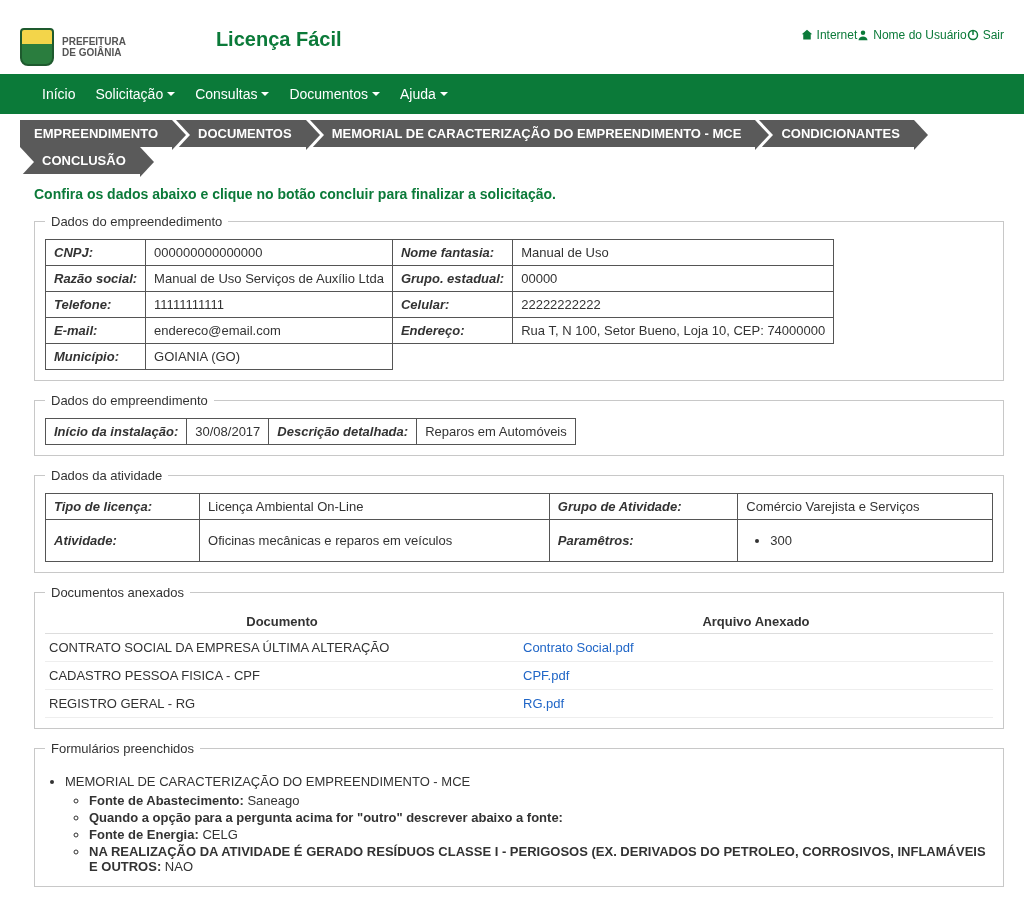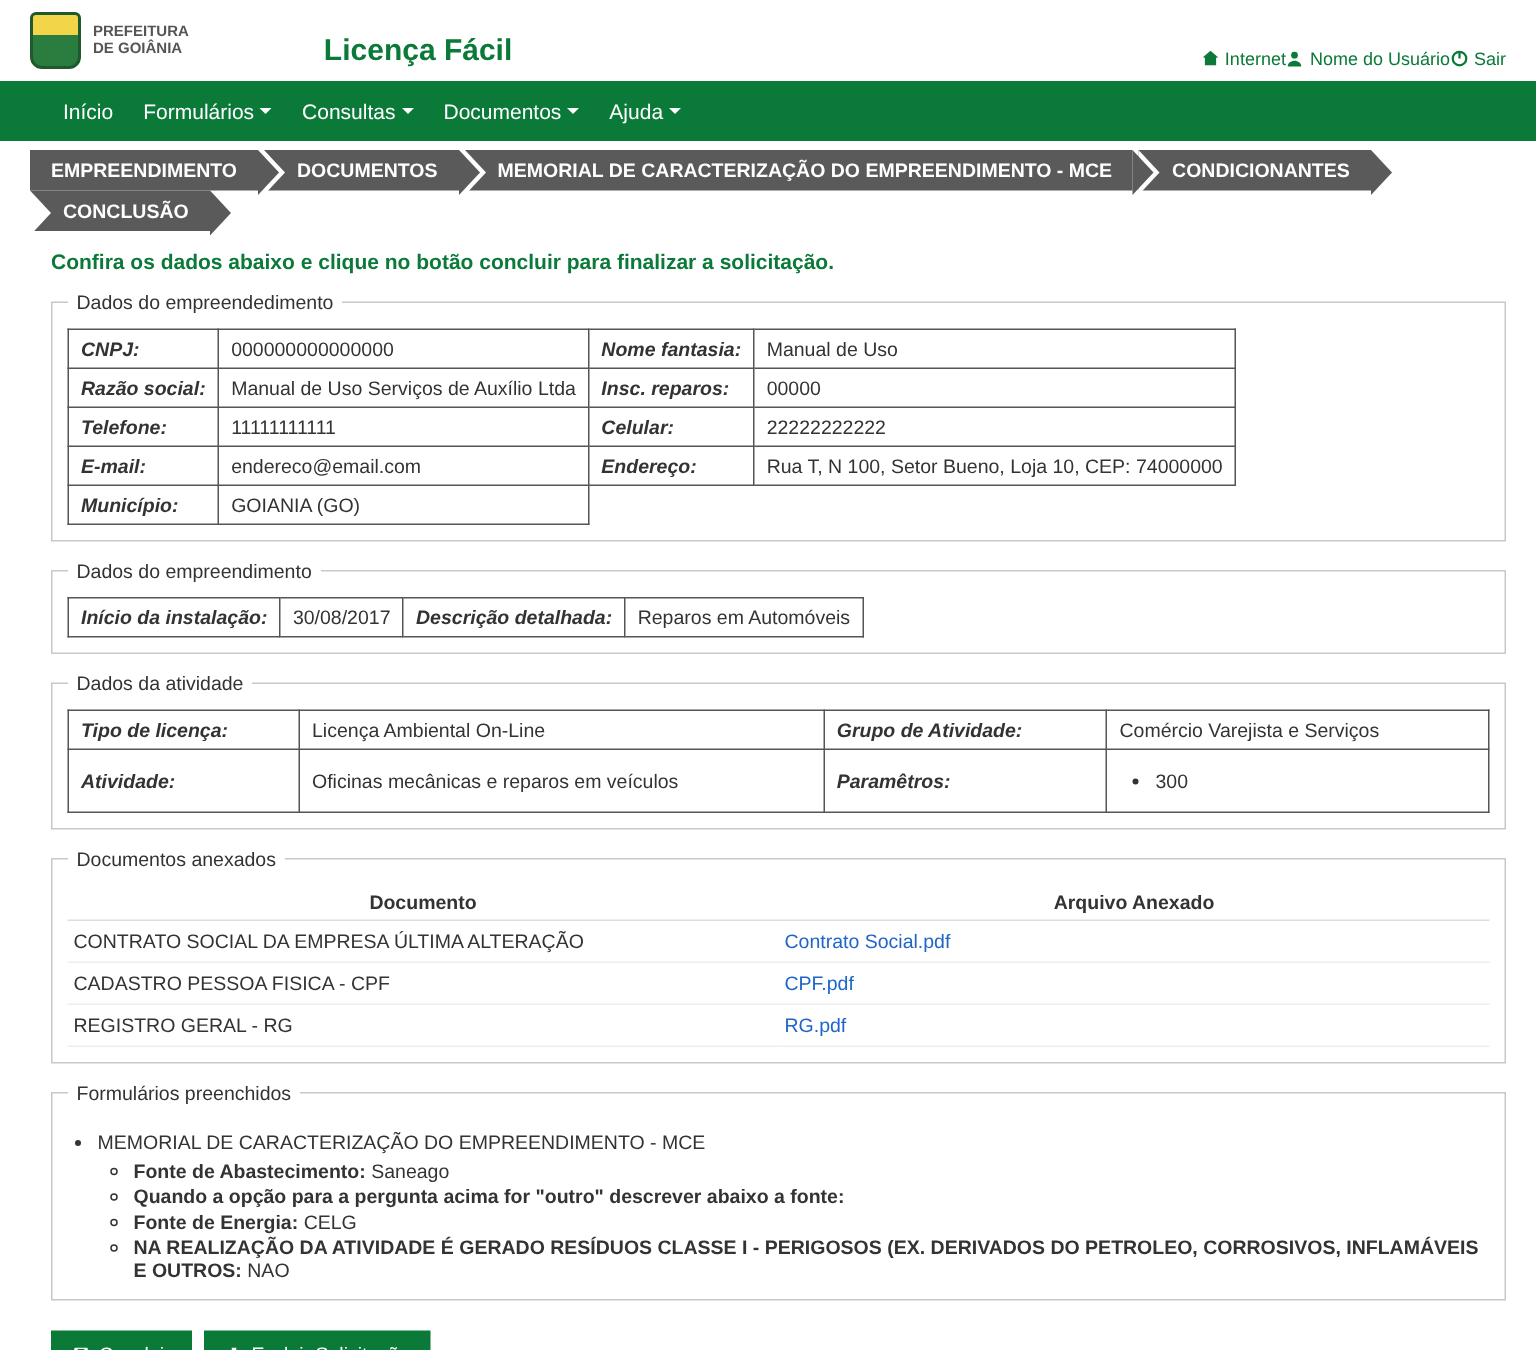--- a/index.html
+++ b/index.html
@@ -1,17 +1,17 @@
 <!DOCTYPE html>
 <html><head>
 <meta charset="utf-8">
 <style>
 * { box-sizing: border-box; margin: 0; padding: 0; }
 body { font-family: Arial, Helvetica, sans-serif; font-size: 13px; color: #333; background: #fff; width: 1024px; }
-.header { display: flex; align-items: flex-end; padding: 8px 20px; }
+.header { display: flex; align-items: flex-start; padding: 8px 20px; margin-top: 20px; }
 .logo-box { display: flex; align-items: center; gap: 8px; }
 .logo-shield { width: 34px; height: 38px; background: linear-gradient(#f3d54a 0 40%, #2a7d3e 40% 100%); border: 2px solid #1e5a2e; border-radius: 4px 4px 8px 8px; position: relative; }
 .logo-text { font-size: 10px; font-weight: bold; color: #555; line-height: 1.1; }
 .app-title { color: #0b7a39; font-size: 20px; font-weight: bold; margin-left: 90px; }
 .header-right { margin-left: auto; display: flex; font-size: 12px; }
 .header-right a { color: #0b7a39; text-decoration: none; display: flex; align-items: center; gap: 4px; cursor: pointer; }
 .navbar { background: #0b7a39; padding: 0 32px; display: flex; }
 .navbar a { color: #fff; padding: 12px 10px; text-decoration: none; font-size: 14px; display: flex; align-items: center; gap: 4px; cursor: pointer; }
 .caret { display: inline-block; border-top: 4px solid #fff; border-left: 4px solid transparent; border-right: 4px solid transparent; }
 .crumbs { padding: 6px 0 6px 20px; display: flex; flex-wrap: wrap; gap: 0 0; }
@@ -74,21 +74,21 @@
       <span>Sair</span>
     </a>
   </div>
 </div>
 
 <div class="navbar">
   <a>
       <span>Início</span>
     </a>
   <a>
-      <span>Formulários</span>
+      <span>Solicitação</span>
       <span class="caret"></span>
     </a>
   <a>
       <span>Consultas</span>
       <span class="caret"></span>
     </a>
   <a>
       <span>Documentos</span>
       <span class="caret"></span>
     </a>
@@ -115,21 +115,21 @@
       <tbody>
           <tr>
         <td class="lbl">CNPJ:</td>
         <td>000000000000000</td>
         <td class="lbl">Nome fantasia:</td>
         <td>Manual de Uso</td>
       </tr>
       <tr>
         <td class="lbl">Razão social:</td>
         <td>Manual de Uso Serviços de Auxílio Ltda</td>
-        <td class="lbl">Insc. reparos:</td>
+        <td class="lbl">Grupo. estadual:</td>
         <td>00000</td>
       </tr>
       <tr>
         <td class="lbl">Telefone:</td>
         <td>11111111111</td>
         <td class="lbl">Celular:</td>
         <td>22222222222</td>
       </tr>
       <tr>
         <td class="lbl">E-mail:</td>

